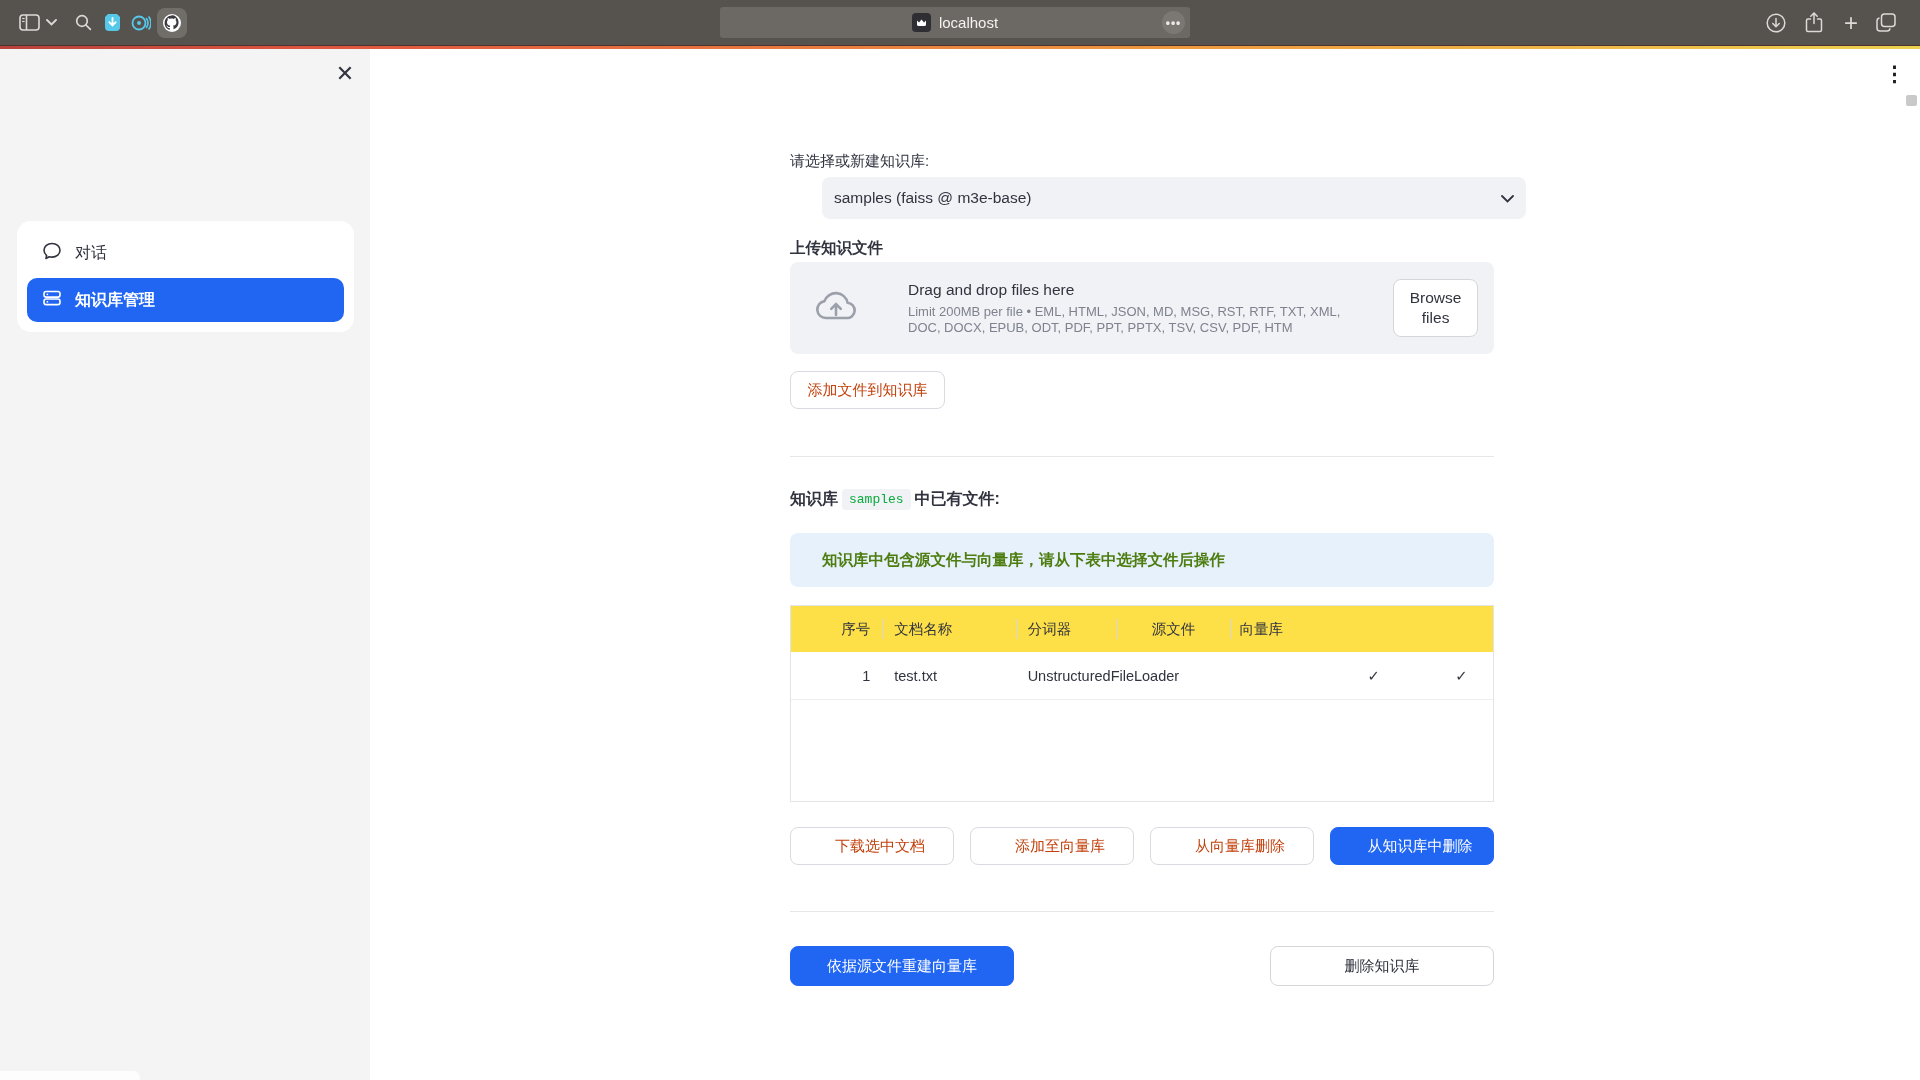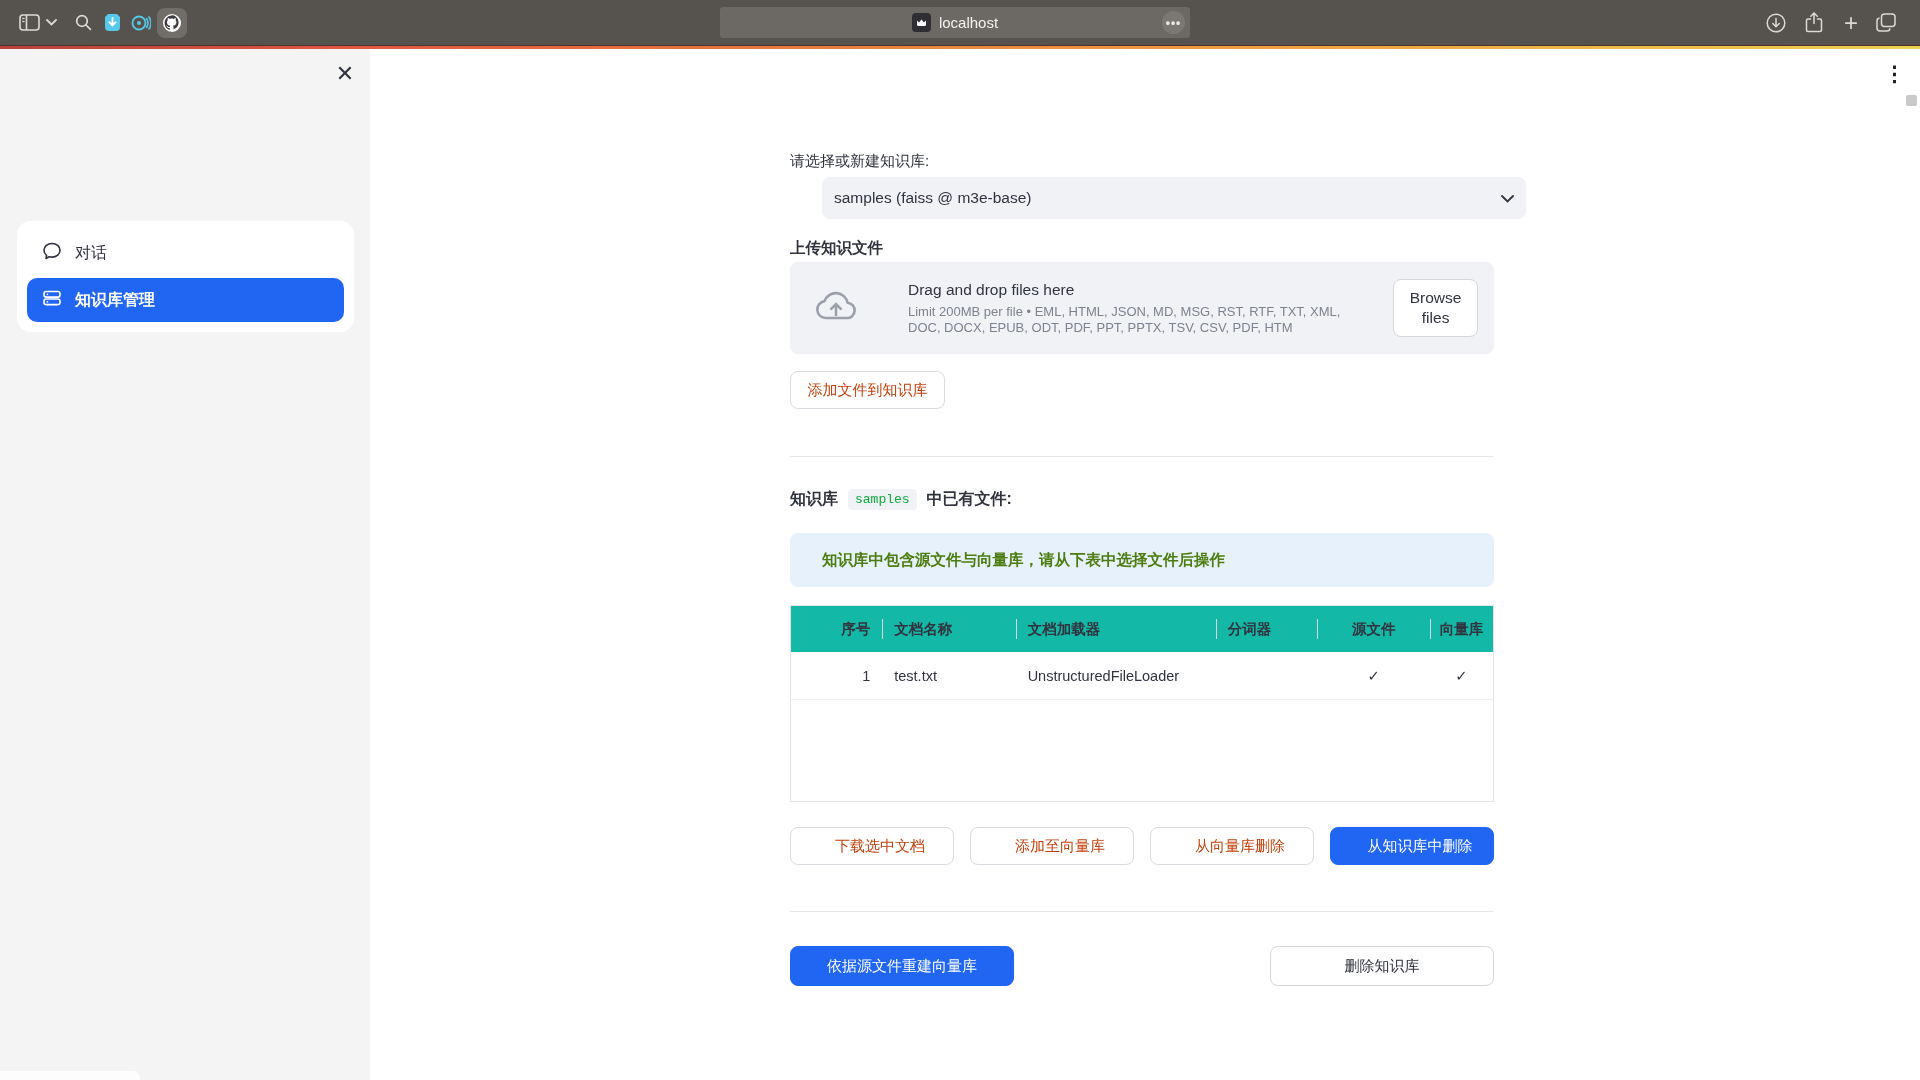--- a/index.html
+++ b/index.html
@@ -66,30 +66,30 @@
   .browse-btn { margin-left:auto; width:94px; height:58px; background:#fff;
     border:1px solid #d5d6da; border-radius:8px; font-size:15.5px; color:#31333f;
     display:flex; align-items:center; justify-content:center; text-align:center;
     line-height:20px; cursor:pointer; font-family:inherit; }
   .btn { border-radius:8px; font-size:15px; font-family:inherit; cursor:pointer;
     display:inline-flex; align-items:center; justify-content:center; }
   .btn-disabled { background:#fff; border:1px solid #dadbe0; color:#c2410c; }
   .btn-primary { background:#2166f3; border:1px solid #2166f3; color:#fff; }
   .btn-secondary { background:#fff; border:1px solid #d5d6da; color:#31333f; }
   .divider { height:1px; background:#e7e7ea; }
-  .kb-heading { display:flex; align-items:flex-start; gap:10px; font-size:16px; font-weight:bold; }
+  .kb-heading { display:flex; align-items:flex-start; gap:4px; font-size:16px; font-weight:bold; }
   .code-chip { font-family:"Liberation Mono", monospace; font-size:13px; color:#09ab3b;
     background:#f0f2f6; border-radius:4px; padding:3px 7px; font-weight:normal; }
   .info-banner { height:54px; background:#e7f1fb; border-radius:8px; display:flex;
     align-items:center; padding-left:32px; color:#4d7c0f; font-size:15.5px; font-weight:bold; }
 
   
   .dtable { border:1px solid #e3e4e8; background:#fff; height:197px; font-size:14.5px; }
   .trow { display:flex; }
-  .thead { background:#14b8a6; height:46px;font-weight:bold; }
+  .thead { background:#fde047; height:46px; }
   .tbody-row { height:48px; border-bottom:1px solid #eceef1; background:#fff; }
   .cell { display:flex; align-items:center; padding:0 12px; overflow:hidden; white-space:nowrap; }
   .thead .cell:not(:first-child) { background-image:linear-gradient(#d6d7dc,#d6d7dc);
     background-size:1px 20px; background-repeat:no-repeat; background-position:left center; }
   .c0 { width:13%; justify-content:flex-end; }
   .c1 { width:19%; }
   .c2 { width:28.5%; }
   .c3 { width:14.5%; }
   .c4 { width:16%; justify-content:center; }
   .c5 { width:9%; justify-content:center; }
@@ -269,21 +269,20 @@
       <span class="code-chip">samples</span>
       <span>中已有文件:</span>
     </div>
 
     <div class="abs info-banner" style="top:484px;">知识库中包含源文件与向量库，请从下表中选择文件后操作</div>
 
     <div class="abs dtable" style="top:556px;">
       <div class="trow thead">
         <div class="cell c0">序号</div>
         <div class="cell c1">文档名称</div>
-        <div class="cell c2">文档加载器</div>
         <div class="cell c3">分词器</div>
         <div class="cell c4">源文件</div>
         <div class="cell c5">向量库</div>
       </div>
       <div class="trow tbody-row">
         <div class="cell c0">1</div>
         <div class="cell c1">test.txt</div>
         <div class="cell c2">UnstructuredFileLoader</div>
         <div class="cell c3"></div>
         <div class="cell c4">✓</div>

